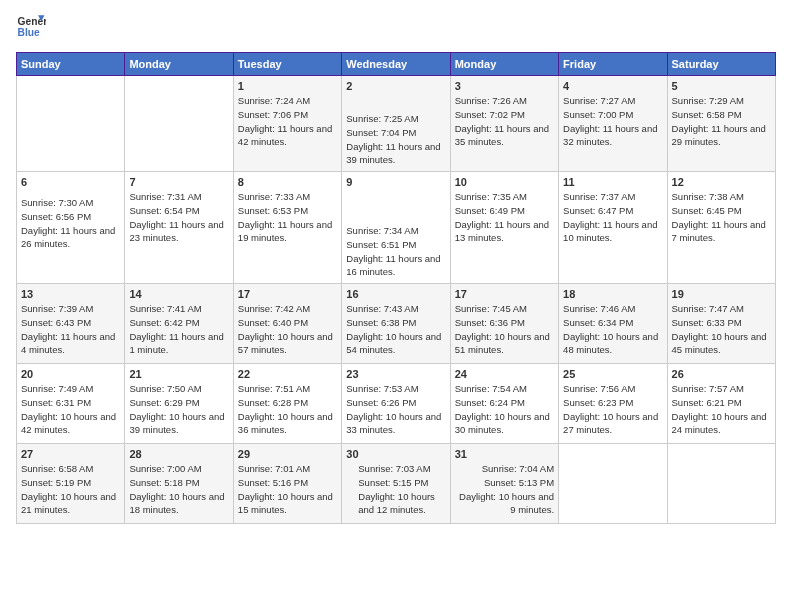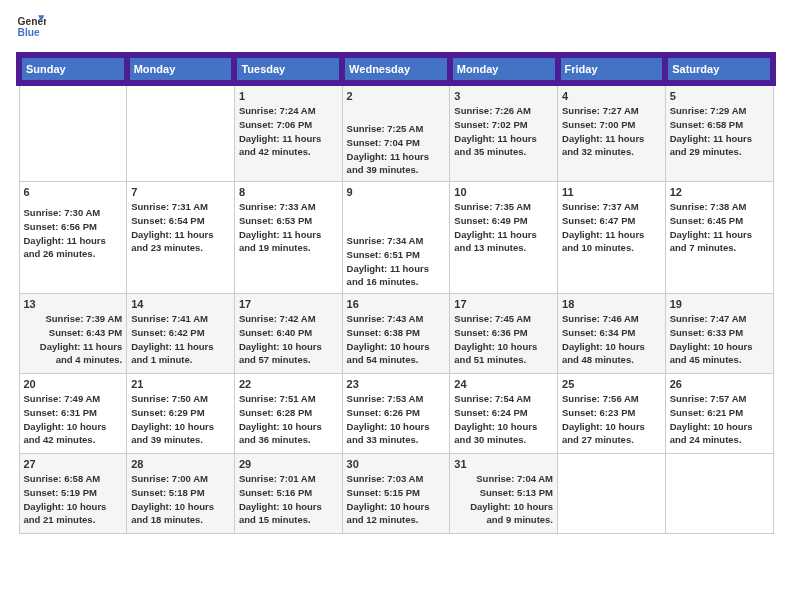--- a/index.html
+++ b/index.html
@@ -47,21 +47,21 @@
       border-collapse: collapse;
       table-layout: fixed;
     }
     thead tr th {
       background: #4472C4;
       color: #fff;
       font-size: 11px;
       font-weight: bold;
       padding: 5px 4px;
       text-align: left;
-      border: 6px solid #4c1d95;
+      border: 1px solid #4c1d95;
     }
     tbody tr td {
       vertical-align: top;
       font-size: 9.5px;
       color: #333;
       padding: 4px 4px;
       border: 1px solid #ccc;
       height: 80px;
       background: #fff;
     }
@@ -70,21 +70,20 @@
     }
     tbody tr td .day-num {
       font-weight: bold;
       font-size: 11px;
       display: block;
       margin-bottom: 2px;
     }
     tbody tr td .day-info {
       line-height: 1.45;
       color: #333;
-      font-weight: bold;
     }
     .empty { background: #fff !important; }
   </style>
 </head>
 <body>
 
 <div class="page">
   <div class="header">
     <div class="logo">
       <svg class="logo-icon" viewBox="0 0 38 38">
@@ -186,21 +185,21 @@
           <td>
             <span class="day-num">12</span>
             <div class="day-info" style="white-space: pre-line;">Sunrise: 7:38 AM
 Sunset: 6:45 PM
 Daylight: 11 hours and 7 minutes.</div>
           </td>
         </tr>
         <tr>
           <td>
             <span class="day-num">13</span>
-            <div class="day-info" style="white-space: pre-line; text-align: right;">Sunrise: 7:39 AM
+            <div class="day-info" style="white-space: pre-line;">Sunrise: 7:39 AM
 Sunset: 6:43 PM
 Daylight: 11 hours and 4 minutes.</div>
           </td>
           <td>
             <span class="day-num">14</span>
             <div class="day-info" style="white-space: pre-line;">Sunrise: 7:41 AM
 Sunset: 6:42 PM
 Daylight: 11 hours and 1 minute.</div>
           </td>
           <td>
@@ -292,21 +291,21 @@
 Daylight: 10 hours and 18 minutes.</div>
           </td>
           <td>
             <span class="day-num">29</span>
             <div class="day-info" style="white-space: pre-line;">Sunrise: 7:01 AM
 Sunset: 5:16 PM
 Daylight: 10 hours and 15 minutes.</div>
           </td>
           <td>
             <span class="day-num">30</span>
-            <div class="day-info" style="white-space: pre-line;">Sunrise: 7:03 AM
+            <div class="day-info" style="white-space: pre-line; margin-left: 12px;">Sunrise: 7:03 AM
 Sunset: 5:15 PM
 Daylight: 10 hours and 12 minutes.</div>
           </td>
           <td>
             <span class="day-num">31</span>
             <div class="day-info" style="white-space: pre-line; text-align: right;">Sunrise: 7:04 AM
 Sunset: 5:13 PM
 Daylight: 10 hours and 9 minutes.</div>
           </td>
           <td class="empty"></td>

